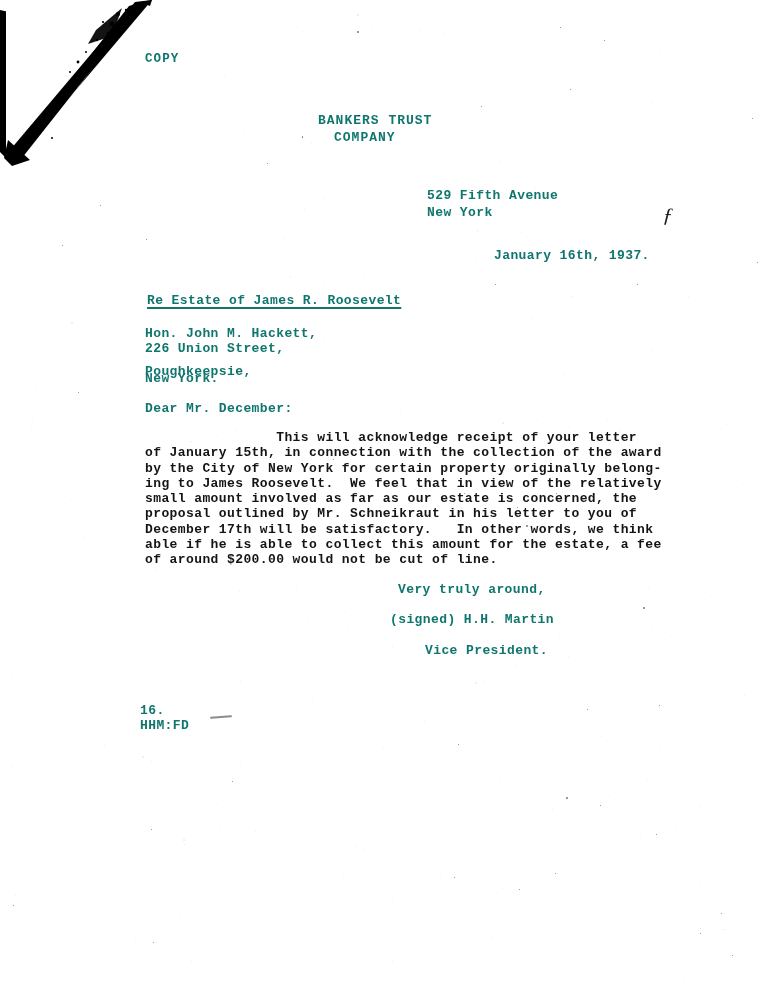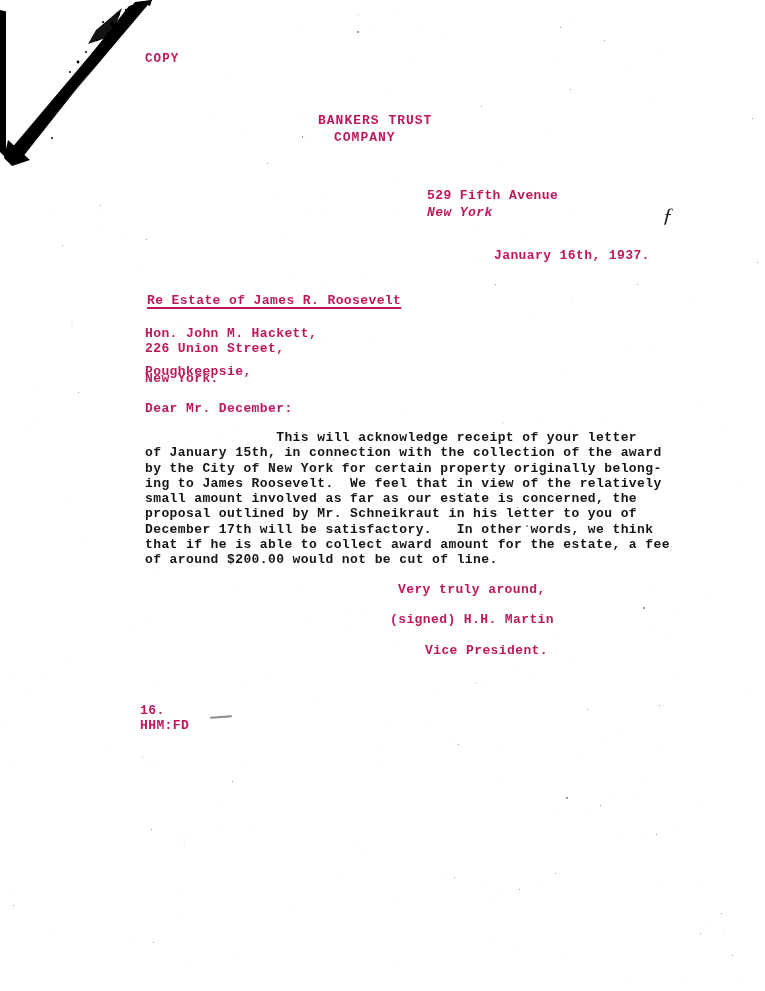--- a/index.html
+++ b/index.html
@@ -39,21 +39,21 @@
   }
 
   
   .t {
     position: absolute;
     white-space: pre;
     font-family: "Liberation Mono", "DejaVu Sans Mono", monospace;
     font-weight: bold;
     font-size: 13px;
     letter-spacing: 0.4px;
-    color: #be185d;
+    color: #0f766e;
     line-height: 15px;
   }
 
   #copy-stamp {
     left: 145px;
     top: 52px;
     font-size: 12.5px;
     letter-spacing: 1.1px;
   }
 
@@ -62,21 +62,21 @@
     top: 113px;
     letter-spacing: 1.0px;
   }
   #letterhead-line2 {
     left: 334px;
     top: 130px;
     letter-spacing: 1.0px;
   }
 
   #addr-line1 { left: 427px; top: 188px; }
-  #addr-line2 { left: 427px; top: 205px; font-style: italic; }
+  #addr-line2 { left: 427px; top: 205px; }
 
   #date-line { left: 494px; top: 248px; }
 
   #subject-line {
     left: 147px;
     top: 293px;
     text-decoration: underline;
     text-underline-offset: 3px;
     text-decoration-thickness: 1.5px;
   }
@@ -187,21 +187,21 @@
   <span class="t" id="salutation">Dear Mr. December:</span>
 
   <div id="body">
       <span class="bl">                This will acknowledge receipt of your letter</span>
       <span class="bl">of January 15th, in connection with the collection of the award</span>
       <span class="bl">by the City of New York for certain property originally belong-</span>
       <span class="bl">ing to James Roosevelt.  We feel that in view of the relatively</span>
       <span class="bl">small amount involved as far as our estate is concerned, the</span>
       <span class="bl">proposal outlined by Mr. Schneikraut in his letter to you of</span>
       <span class="bl">December 17th will be satisfactory.   In other words, we think</span>
-      <span class="bl">that if he is able to collect award amount for the estate, a fee</span>
+      <span class="bl">able if he is able to collect this amount for the estate, a fee</span>
       <span class="bl">of around $200.00 would not be cut of line.</span>
     </div>
 
   <span class="t" id="closing">Very truly around,</span>
   <span class="t" id="signature">(signed) H.H. Martin</span>
   <span class="t" id="title-line">Vice President.</span>
 
   <span class="t" id="ref-initials">HHM:FD</span>
   <span class="t" id="ref-number">16.</span>
 

